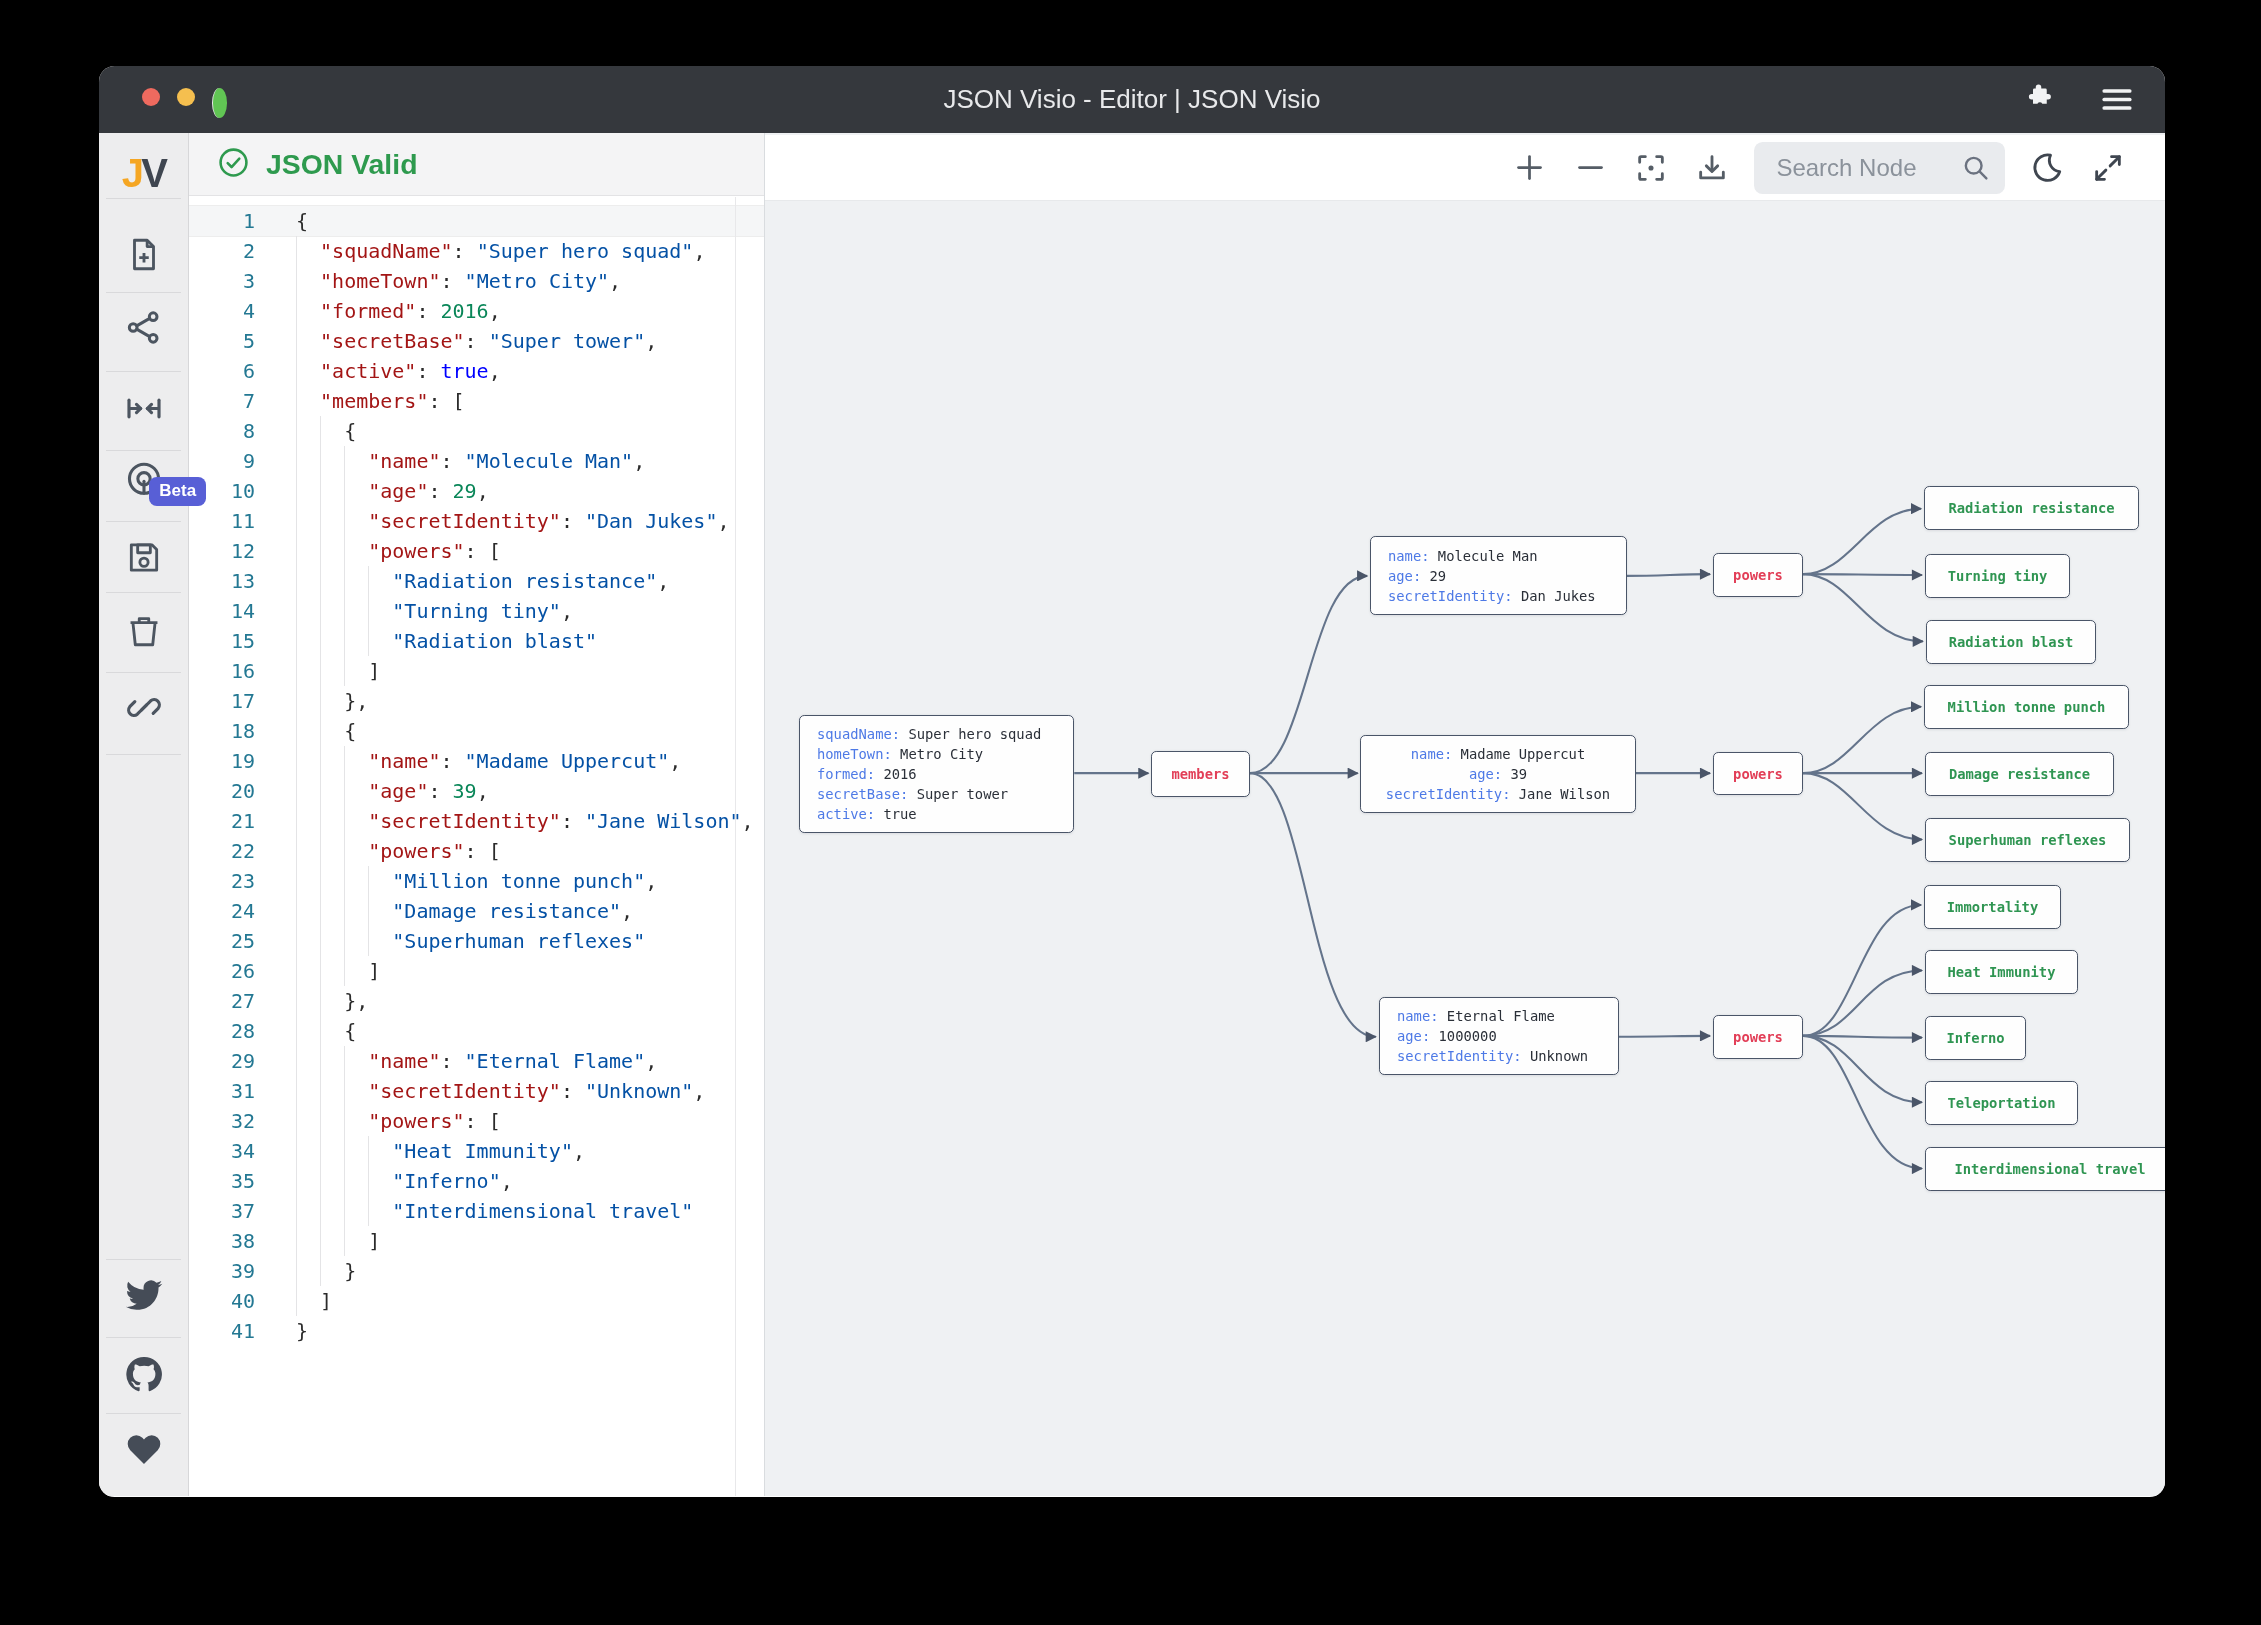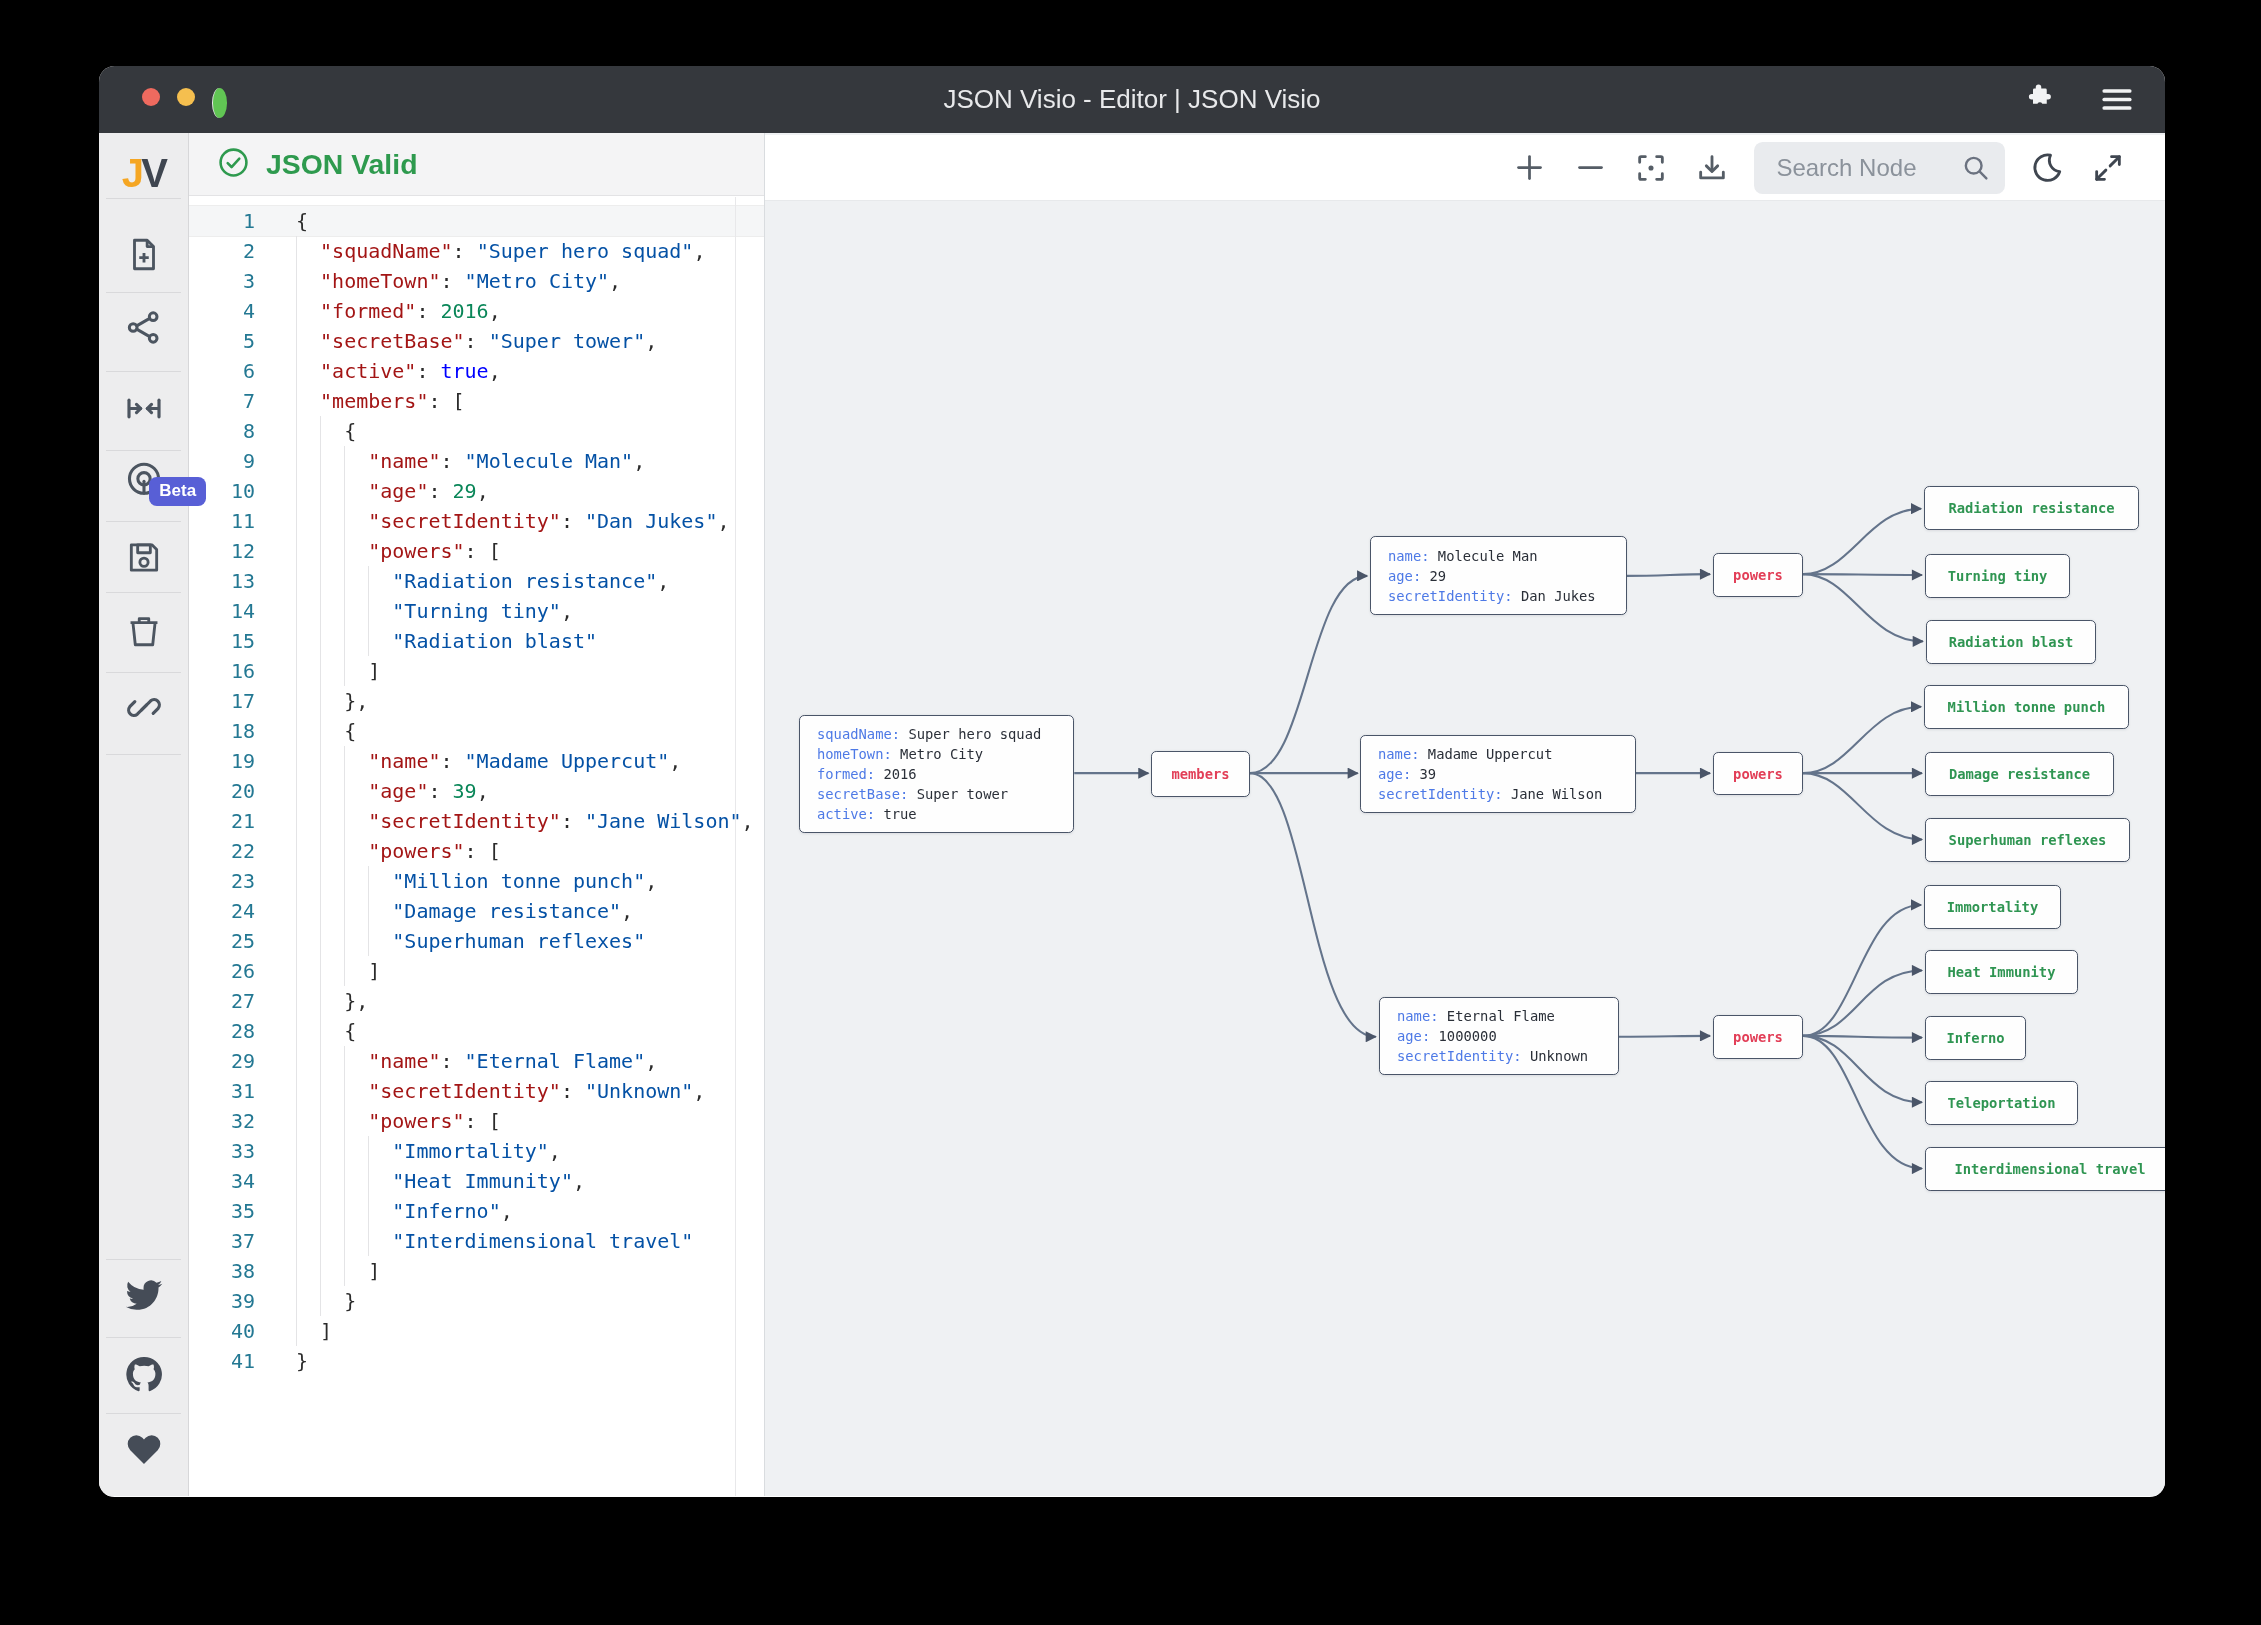--- a/index.html
+++ b/index.html
@@ -229,21 +229,20 @@
             <div class="cl"><span class="ln">22</span><span class="ct"><i class="g"></i><i class="g"></i><i class="g"></i><span class="tk-k">"powers"</span><span class="tk-p">: [</span></span></div>
             <div class="cl"><span class="ln">23</span><span class="ct"><i class="g"></i><i class="g"></i><i class="g"></i><i class="g"></i><span class="tk-s">"Million tonne punch"</span><span class="tk-p">,</span></span></div>
             <div class="cl"><span class="ln">24</span><span class="ct"><i class="g"></i><i class="g"></i><i class="g"></i><i class="g"></i><span class="tk-s">"Damage resistance"</span><span class="tk-p">,</span></span></div>
             <div class="cl"><span class="ln">25</span><span class="ct"><i class="g"></i><i class="g"></i><i class="g"></i><i class="g"></i><span class="tk-s">"Superhuman reflexes"</span></span></div>
             <div class="cl"><span class="ln">26</span><span class="ct"><i class="g"></i><i class="g"></i><i class="g"></i><span class="tk-p">]</span></span></div>
             <div class="cl"><span class="ln">27</span><span class="ct"><i class="g"></i><i class="g"></i><span class="tk-p">},</span></span></div>
             <div class="cl"><span class="ln">28</span><span class="ct"><i class="g"></i><i class="g"></i><span class="tk-p">{</span></span></div>
             <div class="cl"><span class="ln">29</span><span class="ct"><i class="g"></i><i class="g"></i><i class="g"></i><span class="tk-k">"name"</span><span class="tk-p">: </span><span class="tk-s">"Eternal Flame"</span><span class="tk-p">,</span></span></div>
             <div class="cl"><span class="ln">31</span><span class="ct"><i class="g"></i><i class="g"></i><i class="g"></i><span class="tk-k">"secretIdentity"</span><span class="tk-p">: </span><span class="tk-s">"Unknown"</span><span class="tk-p">,</span></span></div>
             <div class="cl"><span class="ln">32</span><span class="ct"><i class="g"></i><i class="g"></i><i class="g"></i><span class="tk-k">"powers"</span><span class="tk-p">: [</span></span></div>
-            <div class="cl"><span class="ln">33</span><span class="ct"><i class="g"></i><i class="g"></i><i class="g"></i><i class="g"></i><span class="tk-s">"Immortality"</span><span class="tk-p">,</span></span></div>
             <div class="cl"><span class="ln">34</span><span class="ct"><i class="g"></i><i class="g"></i><i class="g"></i><i class="g"></i><span class="tk-s">"Heat Immunity"</span><span class="tk-p">,</span></span></div>
             <div class="cl"><span class="ln">35</span><span class="ct"><i class="g"></i><i class="g"></i><i class="g"></i><i class="g"></i><span class="tk-s">"Inferno"</span><span class="tk-p">,</span></span></div>
             <div class="cl"><span class="ln">37</span><span class="ct"><i class="g"></i><i class="g"></i><i class="g"></i><i class="g"></i><span class="tk-s">"Interdimensional travel"</span></span></div>
             <div class="cl"><span class="ln">38</span><span class="ct"><i class="g"></i><i class="g"></i><i class="g"></i><span class="tk-p">]</span></span></div>
             <div class="cl"><span class="ln">39</span><span class="ct"><i class="g"></i><i class="g"></i><span class="tk-p">}</span></span></div>
             <div class="cl"><span class="ln">40</span><span class="ct"><i class="g"></i><span class="tk-p">]</span></span></div>
             <div class="cl"><span class="ln">41</span><span class="ct"><span class="tk-p">}</span></span></div>
           </div>
         <div class="sbline"></div>
       </div>
@@ -334,21 +333,21 @@
             <div class="node parent" style="left: 386px; top: 618px; width: 99px; height: 46px;">members</div>
             <div class="node obj" style="left: 605px; top: 403px; width: 257px; height: 79px;">
               <div class="row"><span class="k">name: </span><span class="v">Molecule Man</span></div>
               <div class="row"><span class="k">age: </span><span class="v">29</span></div>
               <div class="row"><span class="k">secretIdentity: </span><span class="v">Dan Jukes</span></div>
             </div>
             <div class="node parent" style="left: 948px; top: 420px; width: 90px; height: 44px;">powers</div>
             <div class="node leaf" style="left: 1159px; top: 353px; width: 215px; height: 44px;">Radiation resistance</div>
             <div class="node leaf" style="left: 1160px; top: 421px; width: 145px; height: 44px;">Turning tiny</div>
             <div class="node leaf" style="left: 1161px; top: 487px; width: 170px; height: 44px;">Radiation blast</div>
-            <div class="node obj" style="left: 595px; top: 602px; width: 276px; height: 78px;">
+            <div class="node obj" style="left: 595px; top: 602px; width: 276px; height: 78px; align-items: center;">
               <div class="row"><span class="k">name: </span><span class="v">Madame Uppercut</span></div>
               <div class="row"><span class="k">age: </span><span class="v">39</span></div>
               <div class="row"><span class="k">secretIdentity: </span><span class="v">Jane Wilson</span></div>
             </div>
             <div class="node parent" style="left: 948px; top: 619px; width: 90px; height: 43px;">powers</div>
             <div class="node leaf" style="left: 1159px; top: 552px; width: 205px; height: 44px;">Million tonne punch</div>
             <div class="node leaf" style="left: 1160px; top: 619px; width: 189px; height: 44px;">Damage resistance</div>
             <div class="node leaf" style="left: 1160px; top: 685px; width: 205px; height: 44px;">Superhuman reflexes</div>
             <div class="node obj" style="left: 614px; top: 864px; width: 240px; height: 78px;">
               <div class="row"><span class="k">name: </span><span class="v">Eternal Flame</span></div>

